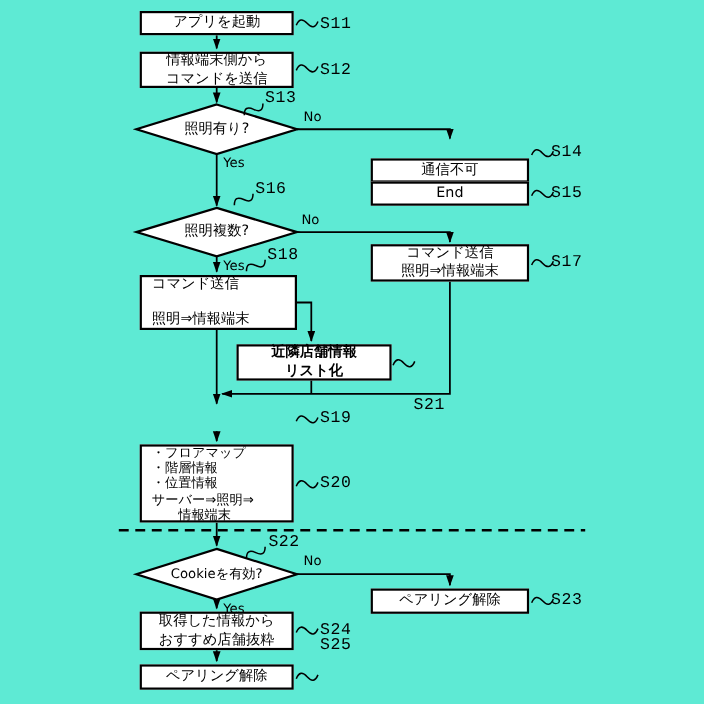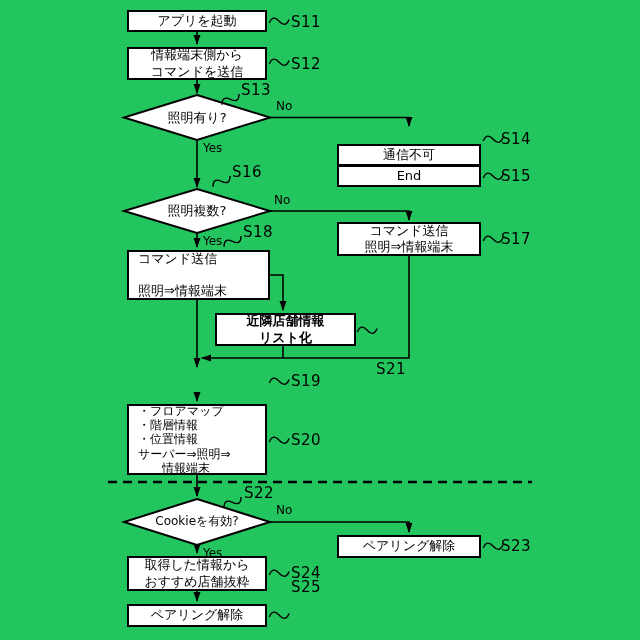--- a/index.html
+++ b/index.html
@@ -1,33 +1,33 @@
 <!DOCTYPE html>
 <html><head>
 <meta charset="utf-8">
 <style>
   html,body { margin:0; padding:0; background:#fff; }
   .canvas {
-    position:relative; width:640px; height:640px; background:#22c55e;
+    position:relative; width:640px; height:640px; background:#5eead4;
     font-family:"DejaVu Sans","Liberation Sans",sans-serif; color:#000;
     overflow:hidden;
   }
   svg.layer { position:absolute; left:0; top:0; width:640px; height:640px; }
   .node {
     position:absolute; box-sizing:border-box; border:2px solid #000; background:#fff;
     display:flex; align-items:center; justify-content:center;
     text-align:center; font-size:13px; line-height:1.25; white-space:pre-wrap;
   }
   .node.left-align { justify-content:flex-start; text-align:left; padding-left:9px; }
   .node.small { font-size:12px; line-height:1.18; }
   .diamond-text {
     position:absolute; text-align:center; font-size:13px; line-height:1.1;
     display:flex; align-items:center; justify-content:center; pointer-events:none;
   }
-  .step-label { position:absolute; font-size:15px; letter-spacing:0.5px; }
+  .step-label { position:absolute; font-size:15px; letter-spacing:0.5px;font-family:Liberation Mono, monospace; }
   .branch-label { position:absolute; font-size:12px; }
 </style>
 </head>
 <body>
 
 <div class="canvas">
 
   <svg class="layer" viewBox="0 0 640 640" xmlns="http://www.w3.org/2000/svg">
     <defs>
       <marker id="arrow" markerWidth="12" markerHeight="10" refX="9" refY="3.5" orient="auto" markerUnits="userSpaceOnUse">

